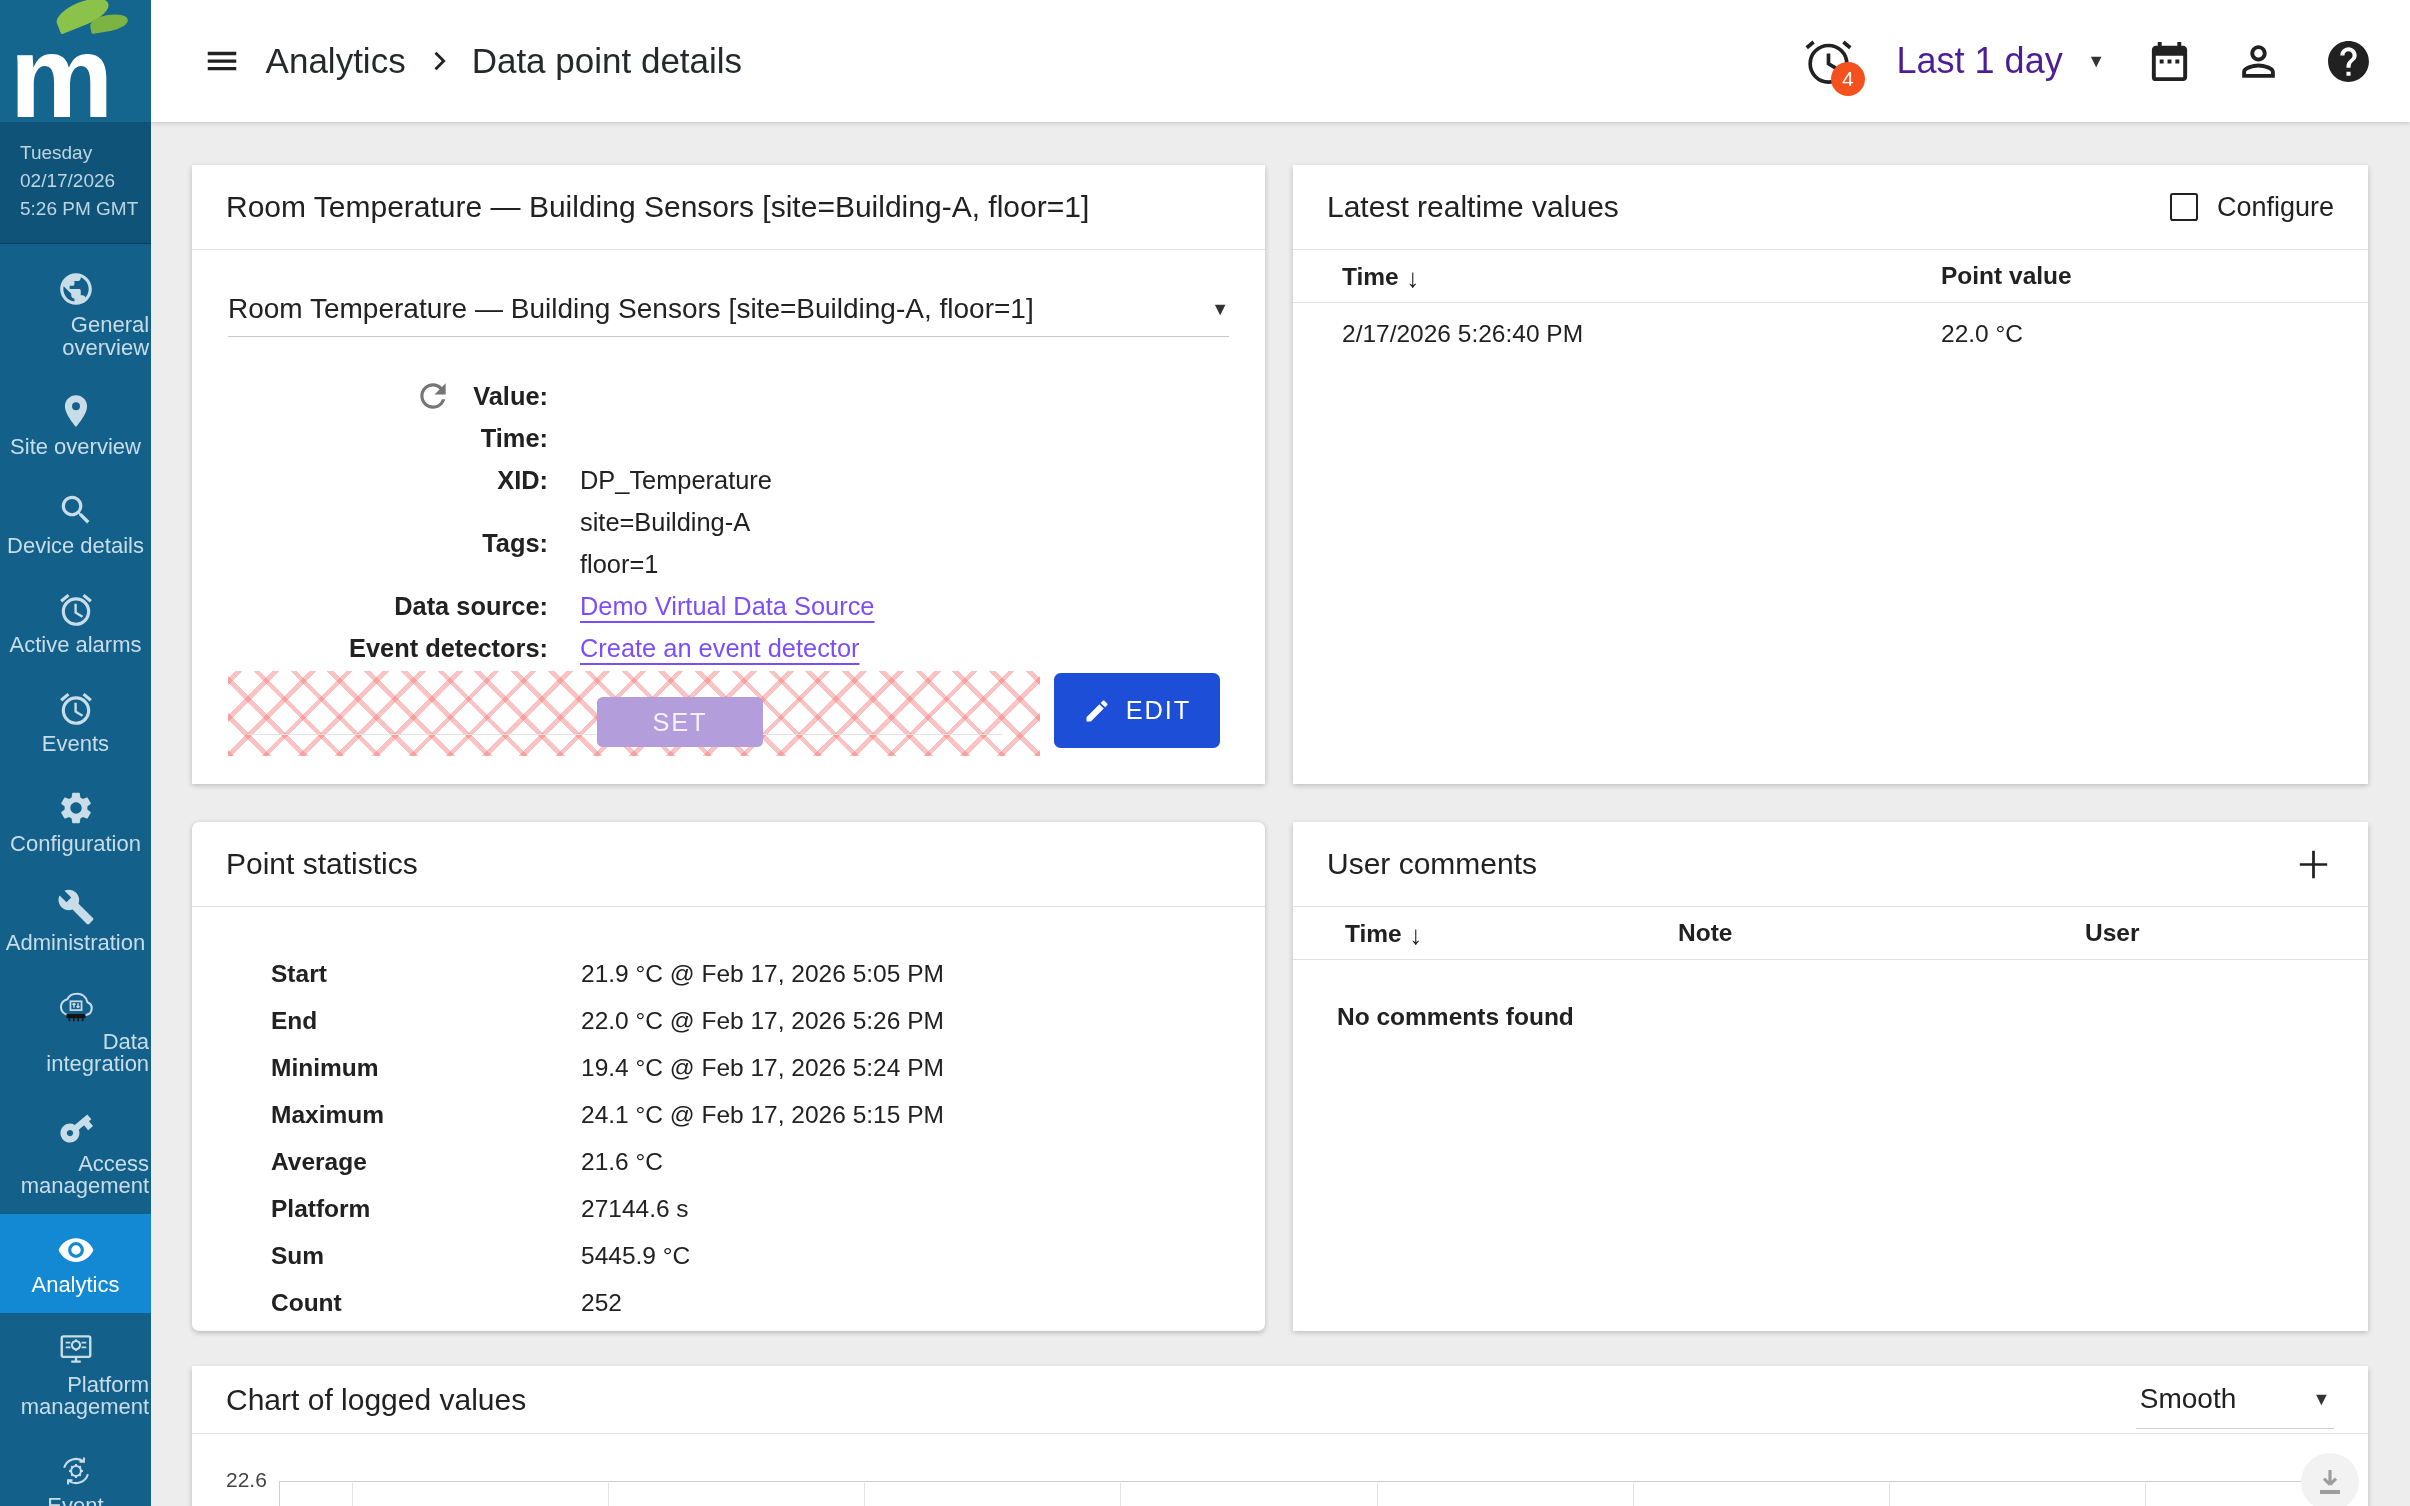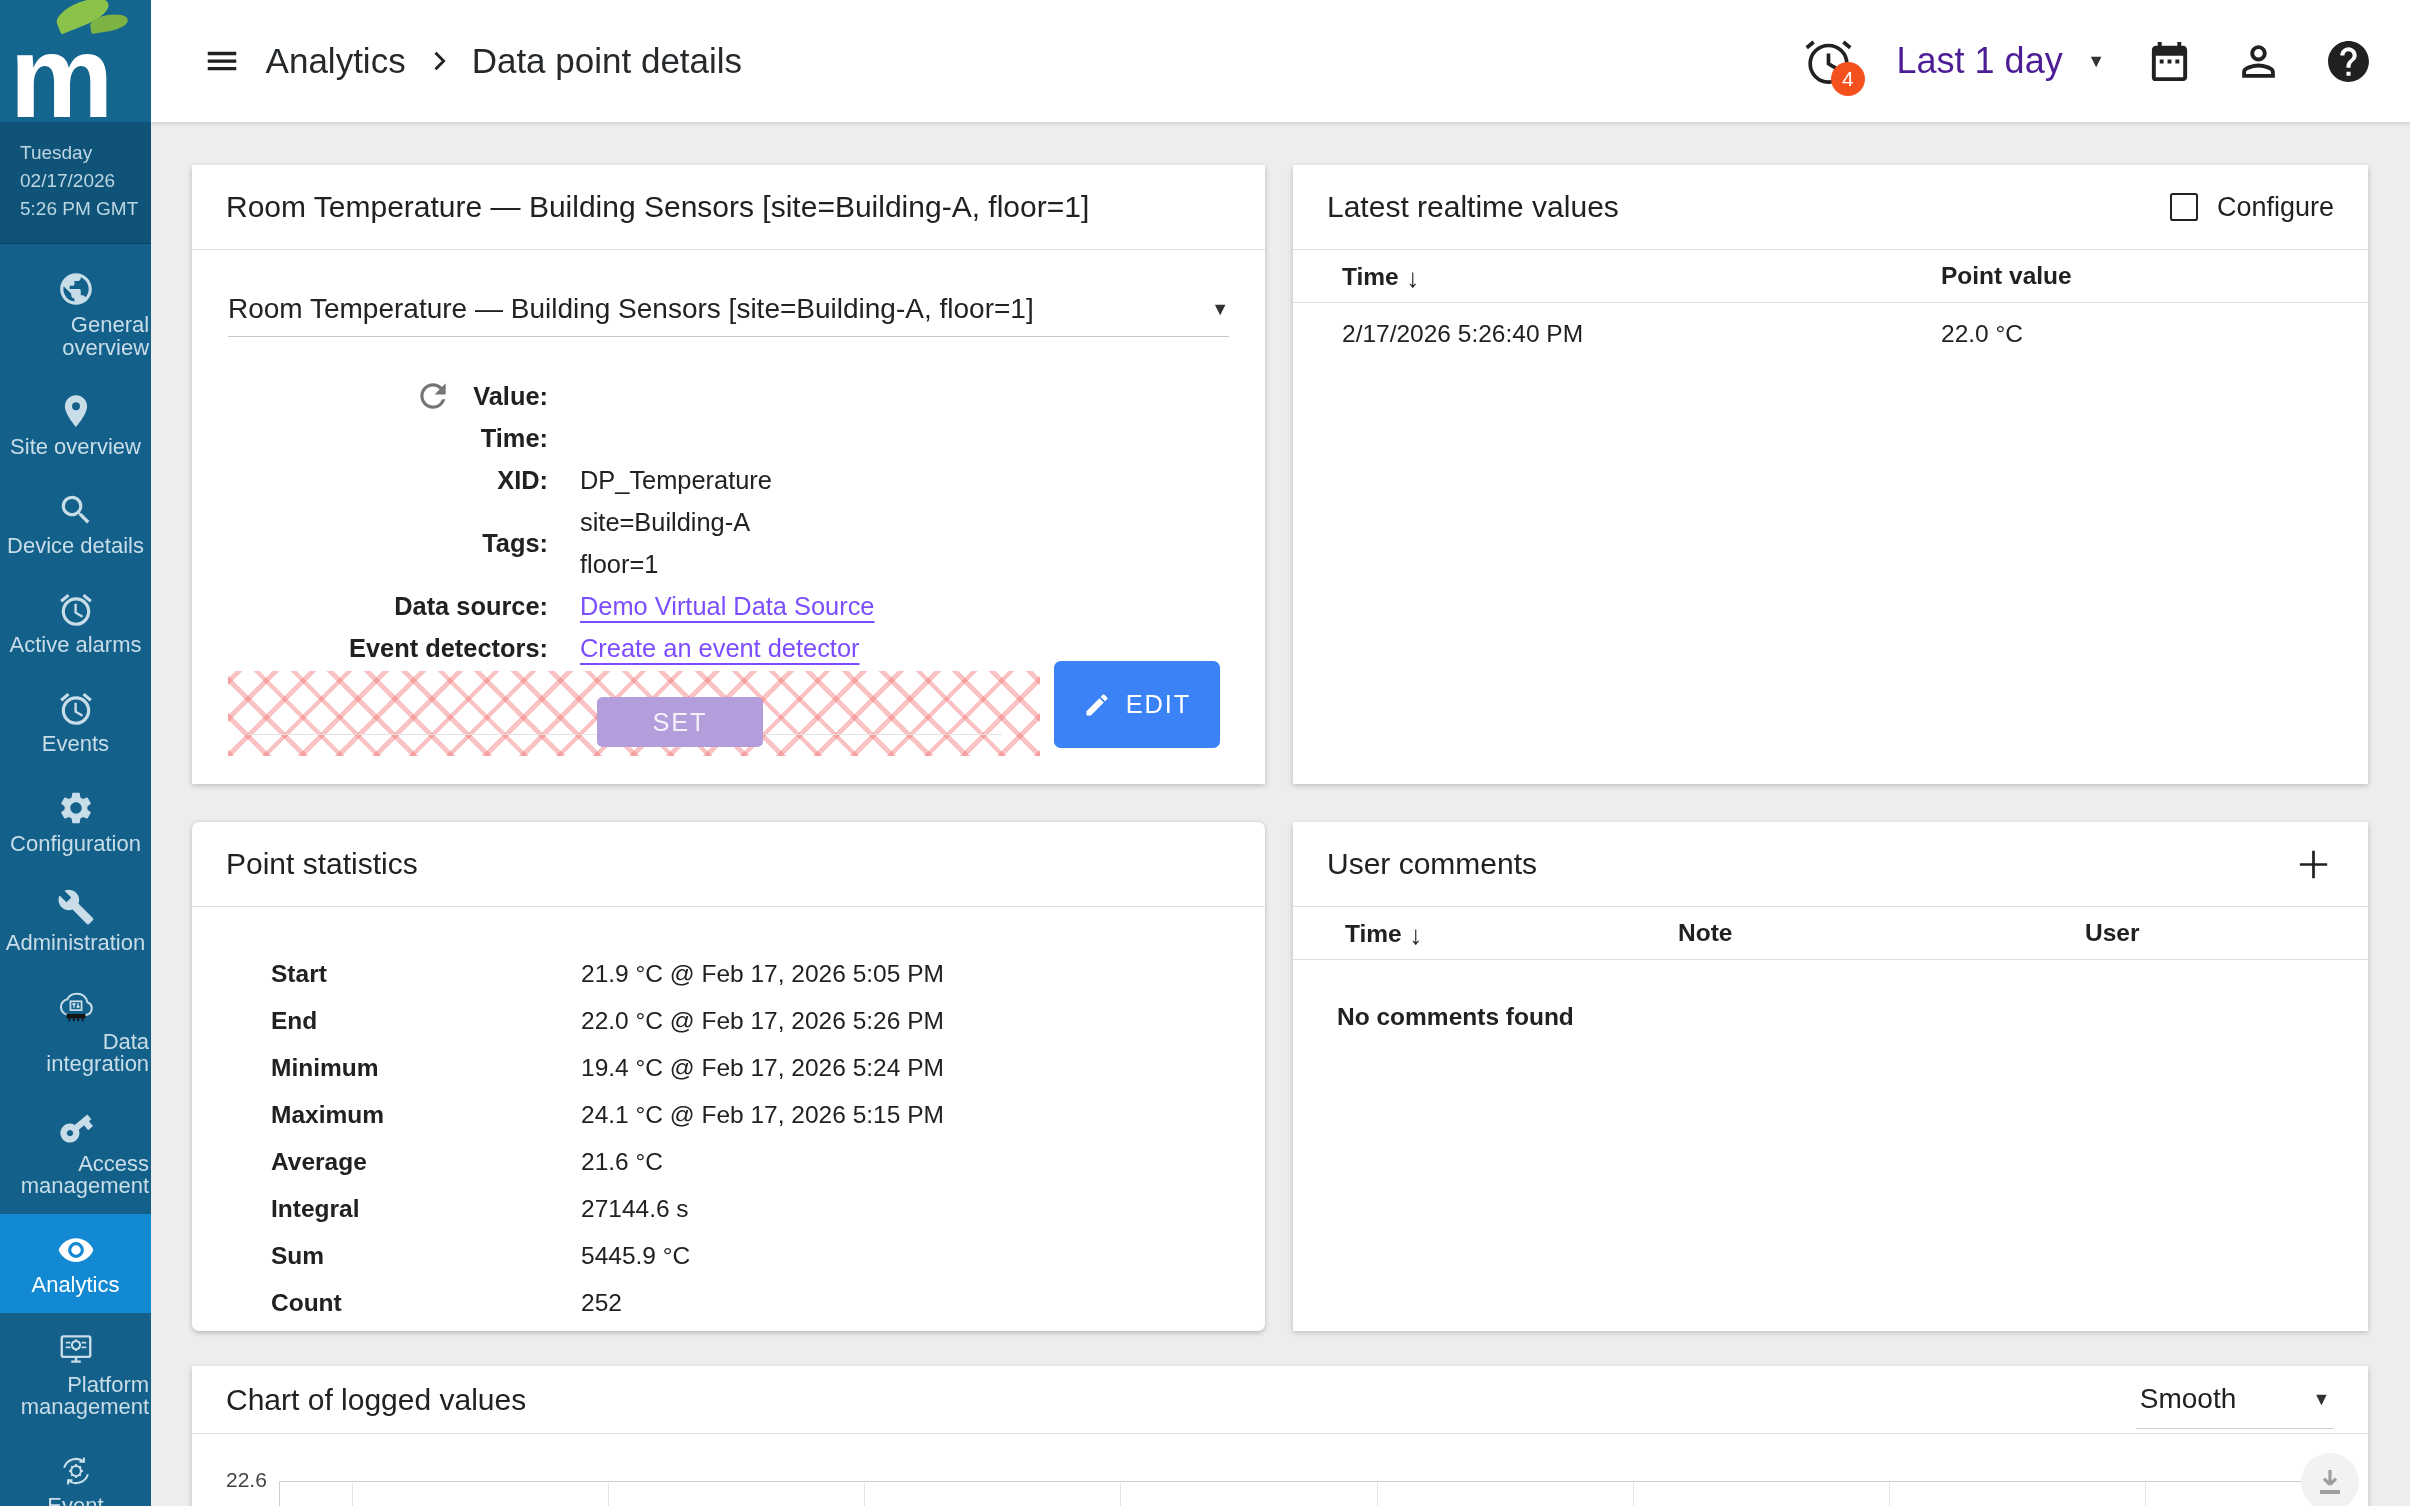--- a/index.html
+++ b/index.html
@@ -57,21 +57,21 @@
   .fvalue a { color:#7c4dff; text-decoration:underline; text-underline-offset:5.6px; cursor:pointer; }
   .refresh { width:38px; height:38px; cursor:pointer; }
   .hatch { position:absolute; left:36px; bottom:28px; width:812px; height:85px;
            background:
              repeating-linear-gradient(45deg,  rgba(244,112,112,0.42) 0 4.7px, transparent 4.7px 26px),
              repeating-linear-gradient(-45deg, rgba(244,112,112,0.42) 0 4.7px, transparent 4.7px 26px),
              #ffffff; }
   .set-line { position:absolute; left:19px; right:38px; bottom:21px; border-bottom:1.9px solid #e4e4e4; }
   .btn-set { position:absolute; left:369px; top:10.4px; width:166px; height:50px; background:#b39ddb; border:none; border-radius:5.6px;
              color:rgba(255,255,255,0.85); font-size:25.4px; letter-spacing:1.9px; font-family:inherit;margin-top:16px; }
-  .btn-edit { position:absolute; right:45px; bottom:36px; width:166px; height:87px; background:#3b82f6; border:none; border-radius:6.6px;
+  .btn-edit { position:absolute; right:45px; bottom:36px; width:166px; height:75px; background:#1d4ed8; border:none; border-radius:6.6px;
               color:#ffffff; font-size:25.4px; letter-spacing:1.9px; display:flex; align-items:center; justify-content:center; gap:15px; cursor:pointer; font-family:inherit; }
 
   
   .thead { display:grid; align-items:center; height:53px; border-bottom:0.9px solid #e0e0e0; font-weight:bold; font-size:24.5px; }
   .trow  { display:grid; align-items:center; height:62px; font-size:24.5px; color:#212121; }
   .rt-grid { grid-template-columns:599px 1fr; padding-left:49px; }
   .cm-grid { grid-template-columns:333px 407px 1fr; padding-left:52px; }
   .sort-arrow { font-weight:bold; font-size:26px; margin-left:7.5px; position:relative; top:2.8px; }
   .cfg { display:flex; align-items:center; gap:19px; cursor:pointer; }
   .cfg-box { width:28px; height:28px; border:2.8px solid #212121; border-radius:2.8px; background:#fff; }
@@ -391,21 +391,21 @@
           </div>
         <div class="srow">
             <span class="slbl">Maximum</span>
             <span>24.1 °C @ Feb 17, 2026 5:15 PM</span>
           </div>
         <div class="srow">
             <span class="slbl">Average</span>
             <span>21.6 °C</span>
           </div>
         <div class="srow">
-            <span class="slbl">Integral</span>
+            <span class="slbl">Platform</span>
             <span>27144.6 s</span>
           </div>
         <div class="srow">
             <span class="slbl">Sum</span>
             <span>5445.9 °C</span>
           </div>
         <div class="srow">
             <span class="slbl">Count</span>
             <span>252</span>
           </div>

